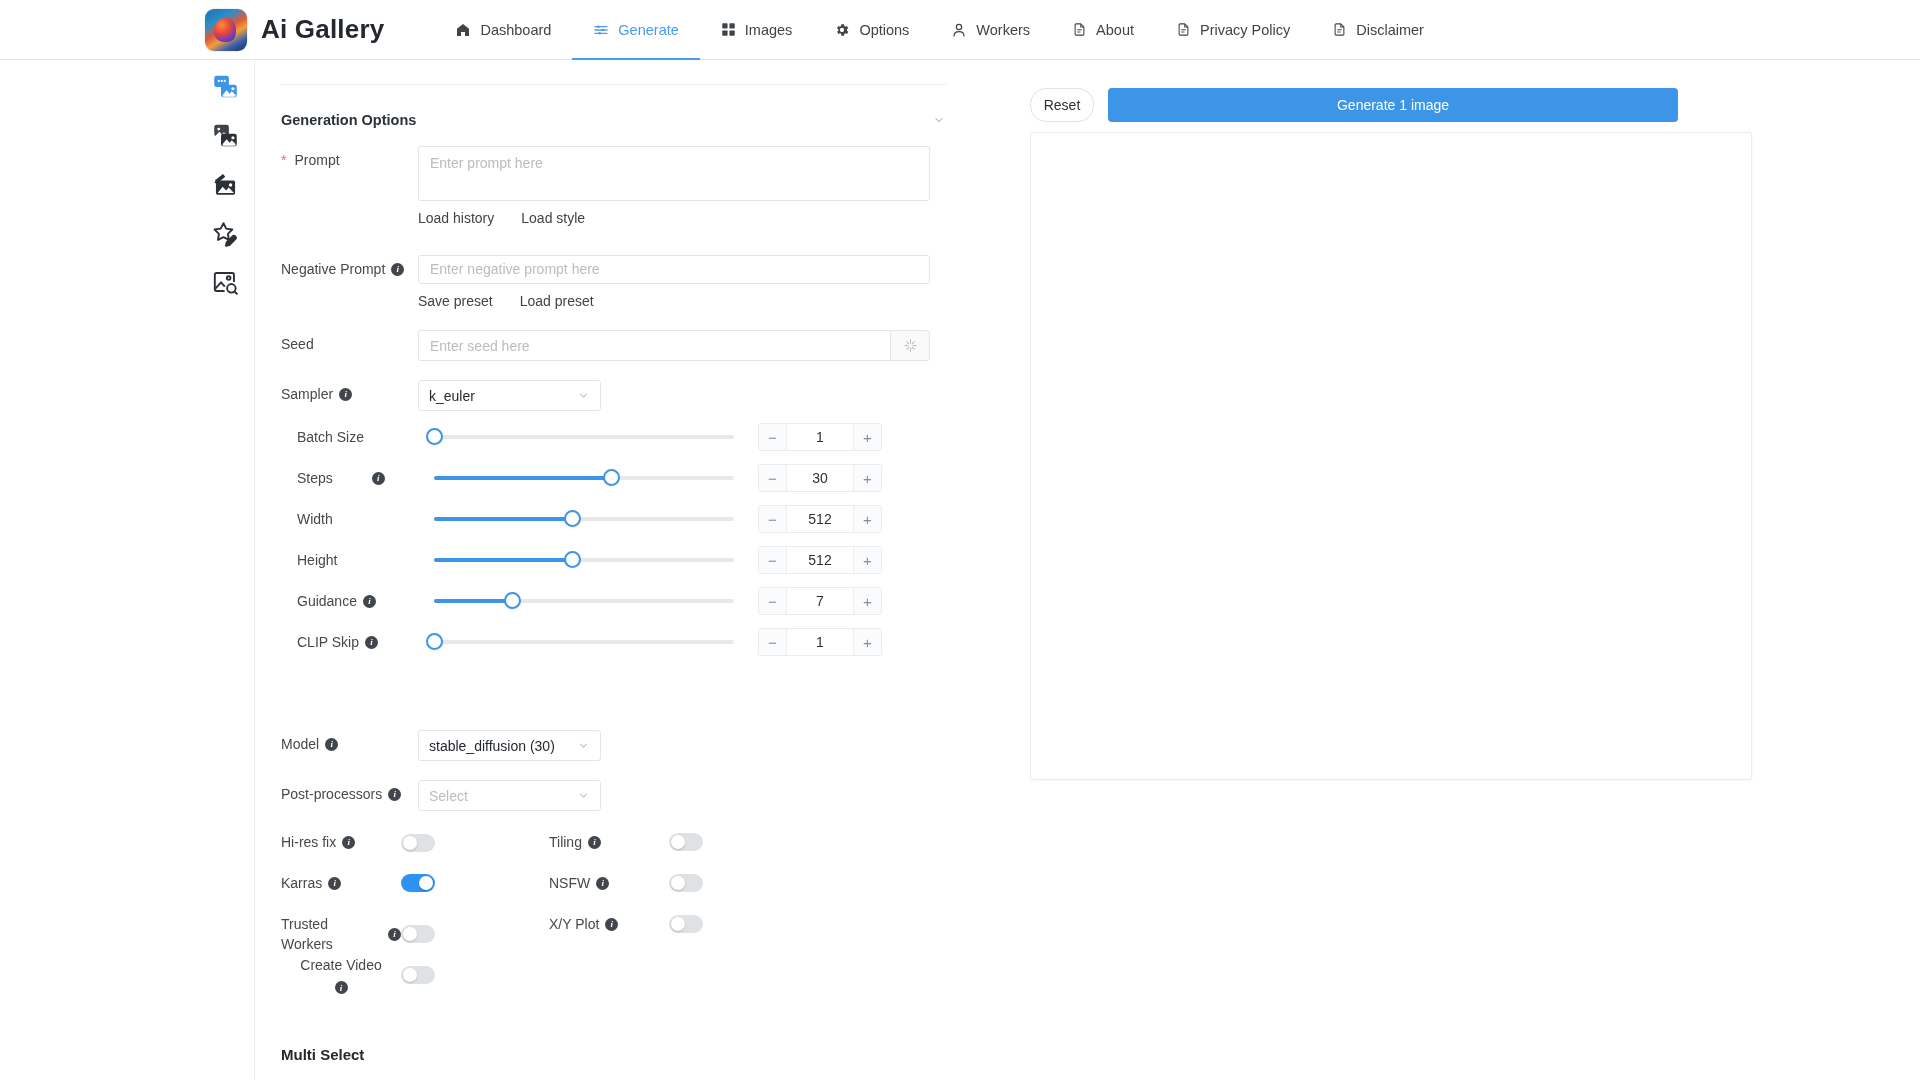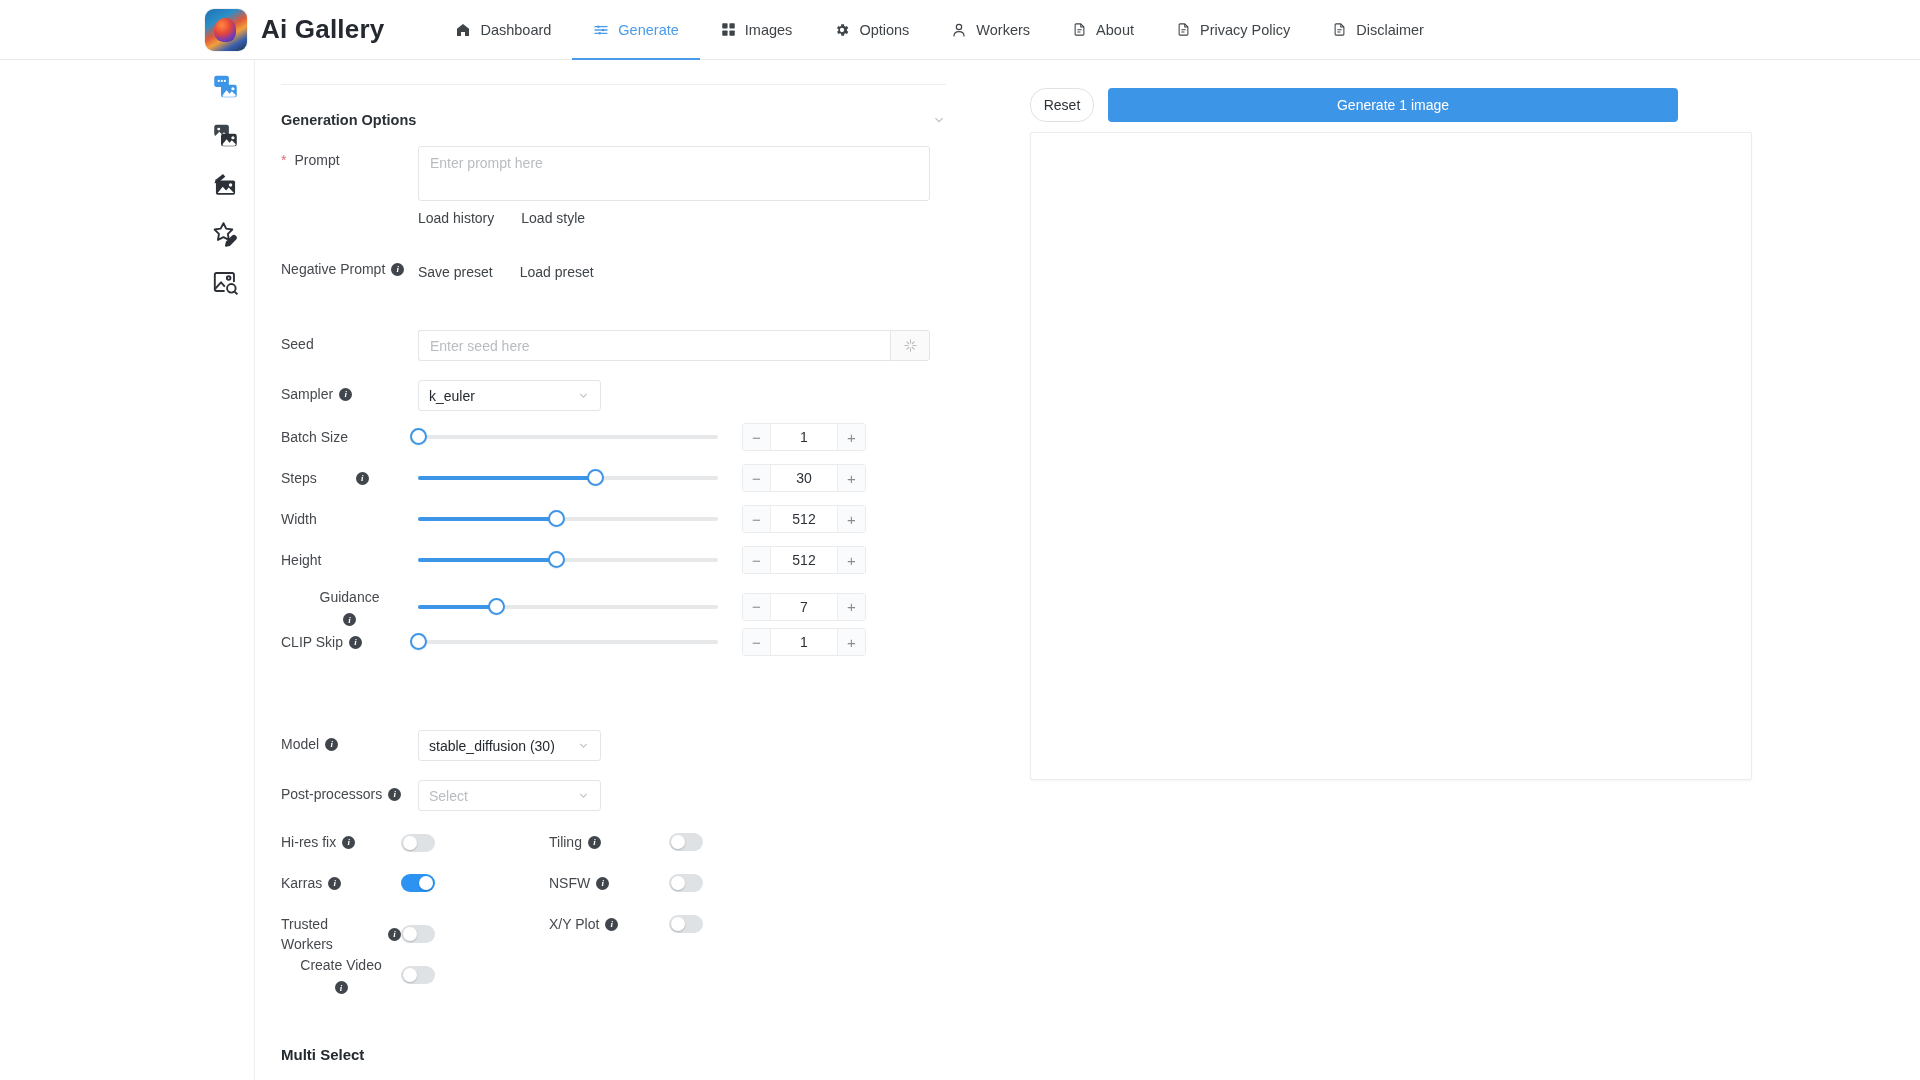--- a/index.html
+++ b/index.html
@@ -120,21 +120,21 @@
   
   .sel {
     width: 183px; height: 31px; border: 1px solid #e3e5e8; border-radius: 3px;
     background: #fff; display: flex; align-items: center; padding: 0 10px;
     font-size: 14px; color: #24292f; cursor: pointer; justify-content: space-between;
   }
   .sel .ph { color: #b9bcc0; }
   .chev { color: #bfc3c7; display: flex; }
 
   
-  .slider-row { align-items: center; }
+  .slider-row { align-items: center; margin-left: 16px; }
   .slider-zone { width: 300px; position: relative; height: 22px; flex: none; }
   .track {
     position: absolute; left: 0; right: 0; top: 9px; height: 4px;
     background: #e6e8ea; border-radius: 2px;
   }
   .fill { position: absolute; left: 0; top: 9px; height: 4px; background: #3d95e8; border-radius: 2px; }
   .knob {
     position: absolute; top: 2px; width: 17px; height: 17px; margin-left: -8px;
     border-radius: 50%; background: #fff; border: 2px solid #3d95e8;
     box-shadow: 0 1px 2px rgba(0,0,0,.08); cursor: pointer;
@@ -353,20 +353,21 @@
     </div>
   </div>
 </div>
 
 <div class="row" style="top:255px">
   <div class="lbl">
     <span>Negative Prompt</span>
     <span class="info">i</span>
   </div>
   <div class="field">
+    <textarea class="ta short" placeholder="Enter negative prompt here" style=""></textarea>
     <div class="sublinks">
       <span class="sublink">Save preset</span>
       <span class="sublink">Load preset</span>
     </div>
   </div>
 </div>
 
 <div class="row" style="top:330px">
   <div class="lbl">
       <span>Seed</span>
@@ -455,21 +456,21 @@
         <div class="fill" style="width:46%"></div>
         <div class="knob" style="left:46%"></div>
       </div>
       <div class="stepper">
         <div class="step-btn">−</div>
         <div class="step-val">512</div>
         <div class="step-btn plus">+</div>
       </div>
     </div>
     <div class="row slider-row" style="top: 587px;">
-      <div class="lbl" style="padding-top: 0px; flex-direction: column;">
+      <div class="lbl" style="padding-top: 0px;">
         <span>Guidance</span>
         <span class="info">i</span>
       </div>
       <div class="slider-zone">
         <div class="track"></div>
         <div class="fill" style="width:26%"></div>
         <div class="knob" style="left:26%"></div>
       </div>
       <div class="stepper">
         <div class="step-btn">−</div>

